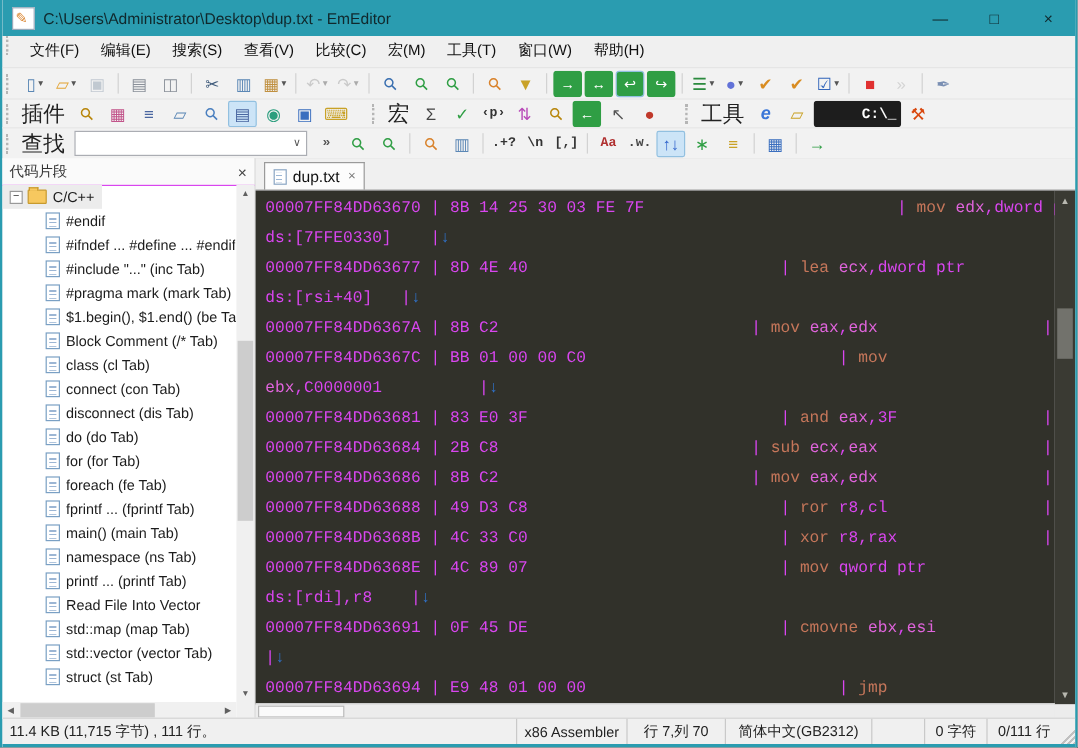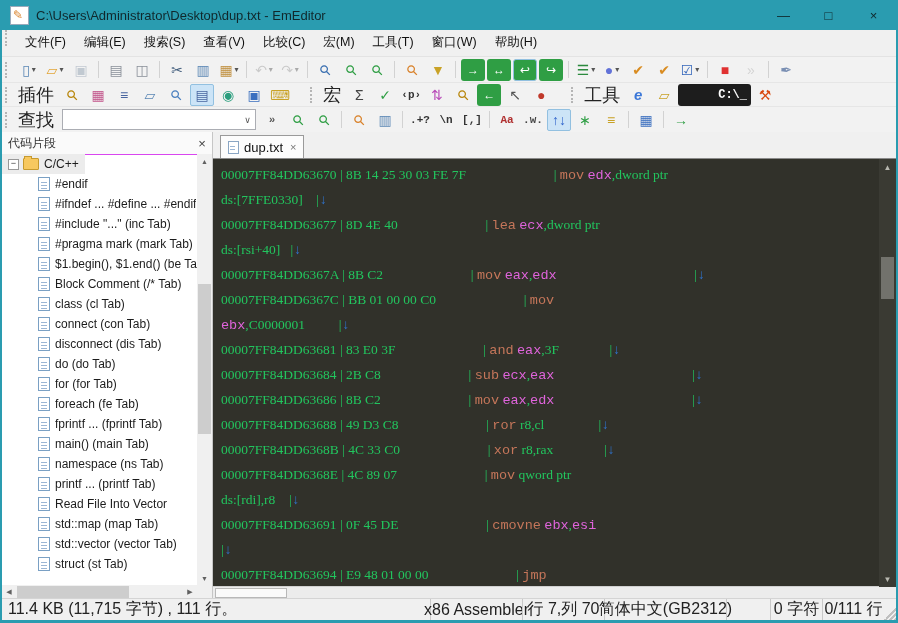--- a/index.html
+++ b/index.html
@@ -69,33 +69,33 @@
   .tab{height:22px;background:#fcfcfc;border:1px solid #9a9a9a;border-bottom:none;display:flex;align-items:center;margin-left:7px;padding:0 7px;}
   .tab-ico{width:9px;height:11px;background:#fff;border:1px solid #8aa6c4;margin-right:5px;
            background-image:repeating-linear-gradient(#fff 0 2px,#9cb6d4 2px 3px);background-size:5px 8px;background-position:1px 2px;background-repeat:no-repeat;}
   .tab-lbl{font-size:13px;color:#111;}
   .tab-x{font-size:11px;color:#777;margin-left:7px;}
   #edwrap{position:absolute;left:0;top:26px;right:0;bottom:0;border-top:1px solid #8a8a8a;}
   #edcontent{position:absolute;left:0;top:0;right:17px;bottom:12px;background:#31312a;overflow:hidden;
              font-family:"Liberation Mono","DejaVu Sans Mono",monospace;font-size:13.5px;line-height:25px;
              padding:3px 0 0 8px;white-space:pre;}
   .edrow{height:25px;}
-  .seg-p{color:#22c55e;font-family:Liberation Serif, serif;}
+  .seg-p{color:#d946ef;}
   .seg-m{color:#c5765a;}
   .seg-r{color:#e064dc;}
   .seg-e{color:#2f74d0;}
   #ed-vscroll{position:absolute;right:0;top:0;width:17px;bottom:12px;background:#3a3a33;}
   .ed-arrow{position:absolute;left:0;width:17px;height:16px;color:#b8b8b0;font-size:8px;display:flex;align-items:center;justify-content:center;}
   #ed-vthumb{position:absolute;left:2px;right:2px;top:98px;height:42px;background:#72726c;}
   #ed-hscroll{position:absolute;left:0;bottom:0;right:17px;height:12px;background:#ececec;border-top:1px solid #d0d0d0;}
   #ed-hthumb{position:absolute;left:2px;top:1px;bottom:1px;width:70px;background:#fafafa;border:1px solid #b8b8b8;}
   #ed-corner{position:absolute;right:0;bottom:0;width:17px;height:12px;background:#ececec;}
   
   #statusbar{position:absolute;left:0;right:0;bottom:3px;height:21px;background:#f0f0f0;border-top:1px solid #d4d4d4;
-             display:flex;align-items:center;font-size:16px;color:#222;}
+             display:flex;align-items:center;font-size:12px;color:#222;}
   #st-left{flex:1 1 auto;padding-left:6px;white-space:nowrap;overflow:hidden;}
   .st-cell{border-left:1px solid #c9c9c9;height:100%;display:inline-flex;align-items:center;justify-content:center;
            white-space:nowrap;flex:0 0 auto;box-sizing:border-box;padding:0 4px;}
   #grip{width:12px;height:12px;align-self:flex-end;flex:0 0 auto;
         background:linear-gradient(135deg,transparent 50%,#c0c0c0 50% 60%,transparent 60% 70%,#c0c0c0 70% 80%,transparent 80% 90%,#c0c0c0 90%);}
   #bottom-edge{position:absolute;left:0;right:0;bottom:0;height:3px;background:#2a9cb0;}
 </style>
 </head>
 <body>
 

